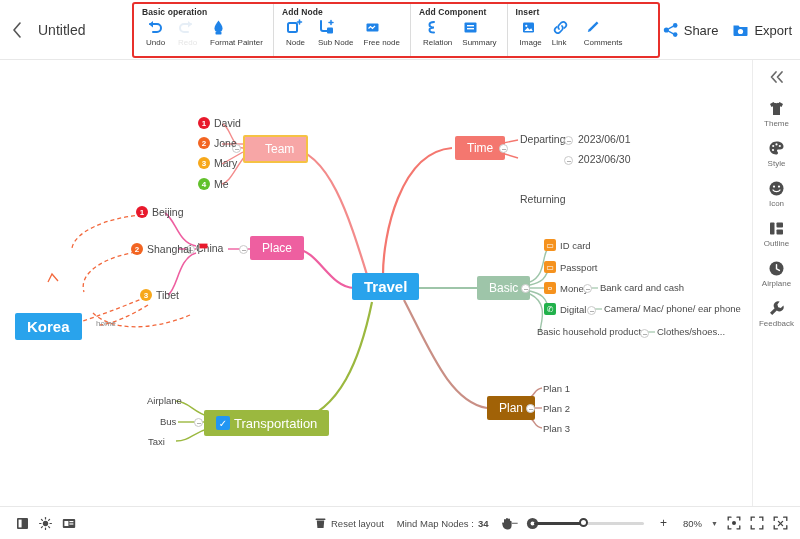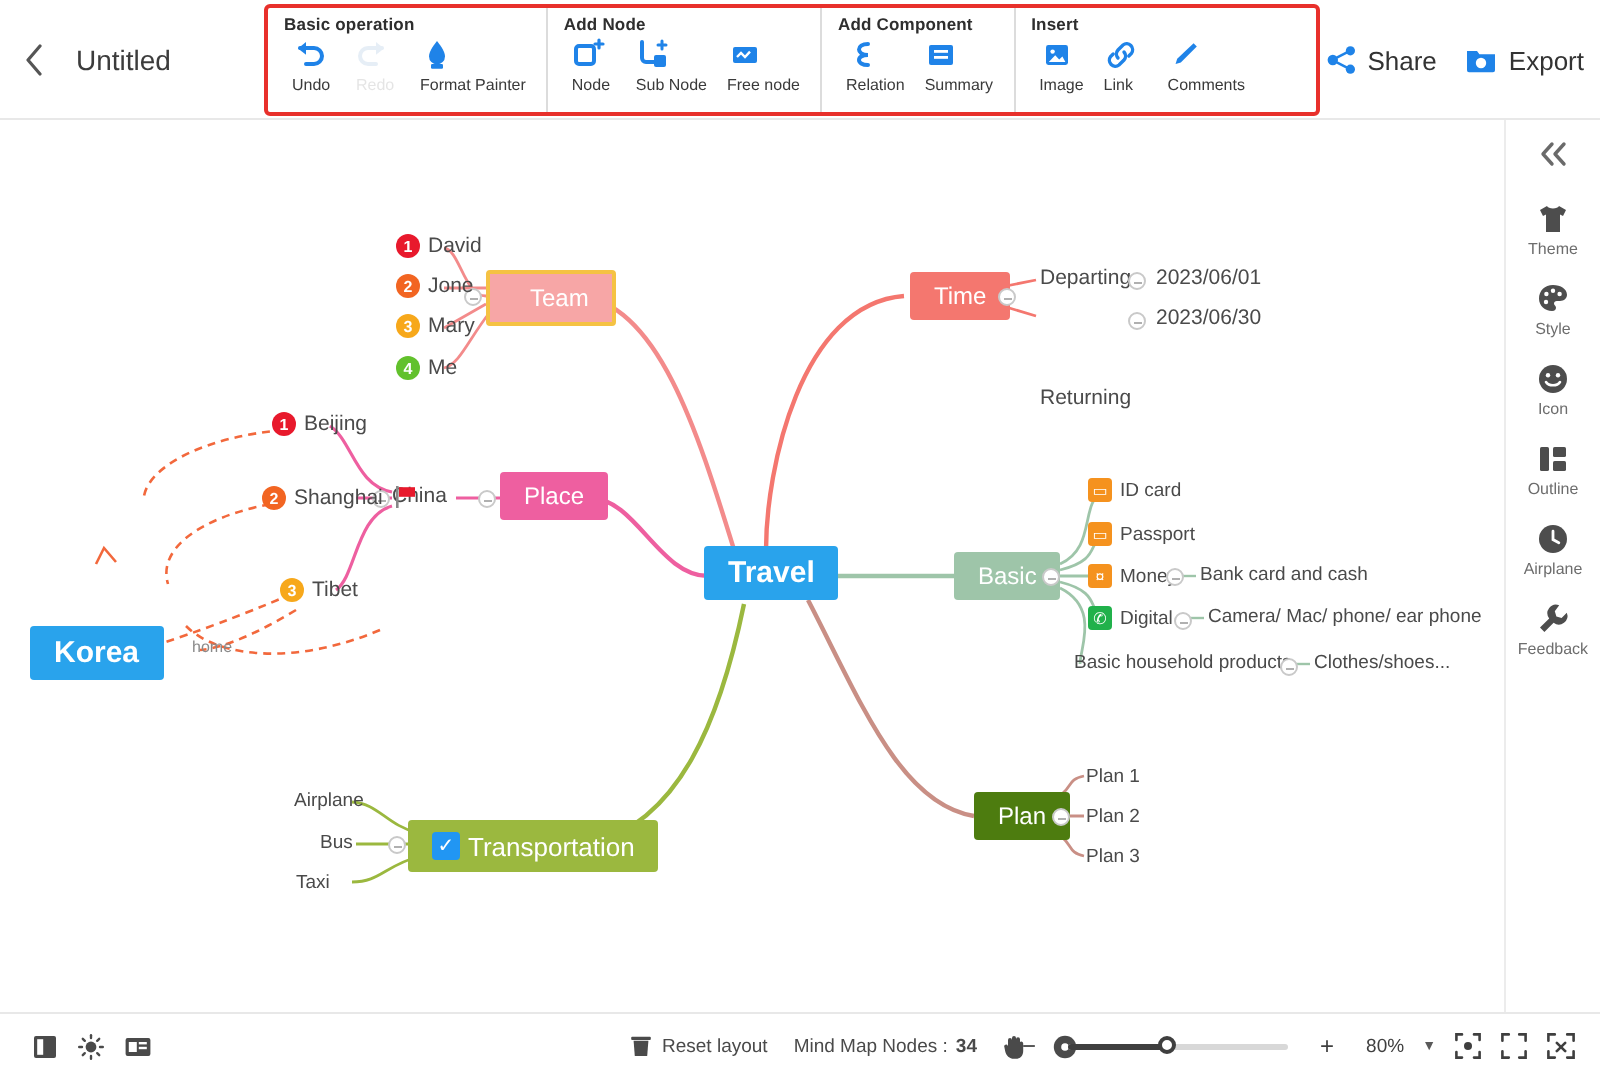--- a/index.html
+++ b/index.html
@@ -68,21 +68,21 @@
     white-space:nowrap; font-size:11px; color:#3d3d3d;
   }
   .node.box { border-radius:2px; padding:6px 12px; color:#fff; }
   .node .nlabel { line-height:1; }
 
   .n-travel { background:#29a3ec; color:#fff; font-size:15px; font-weight:bold; padding:9px 16px; }
   .n-team   { background:#f7a6a6; color:#5b3b3b; font-size:12px; padding:7px 14px; border:2px solid #f5c243; }
   .n-place  { background:#ee5fa0; color:#ffffff; font-size:12px; padding:7px 14px; }
   .n-time   { background:#f4776f; color:#ffffff; font-size:12px; padding:6px 12px; }
   .n-basic  { background:#9ec5a9; color:#3f5a46; font-size:12px; padding:6px 13px;align-items:flex-end; }
-  .n-plan   { background:#4d7c0f; color:#ffffff; font-size:12px; padding:6px 13px; }
+  .n-plan   { background:#a16207; color:#ffffff; font-size:12px; padding:6px 13px; }
   .n-trans  { background:#9bb83f; color:#ffffff; font-size:13px; padding:6px 10px; }
   .n-korea  { background:#29a3ec; color:#ffffff; font-size:15px; font-weight:bold; padding:9px 16px; }
 
   .leaf { font-size:10.5px; color:#4a4a4a; }
   .leaf.small { font-size:9.5px; }
 
   .num-badge {
     width:12px; height:12px; border-radius:50%; color:#fff;
     font-size:8px; display:inline-flex; align-items:center; justify-content:center;
     font-weight:bold; flex:none;

